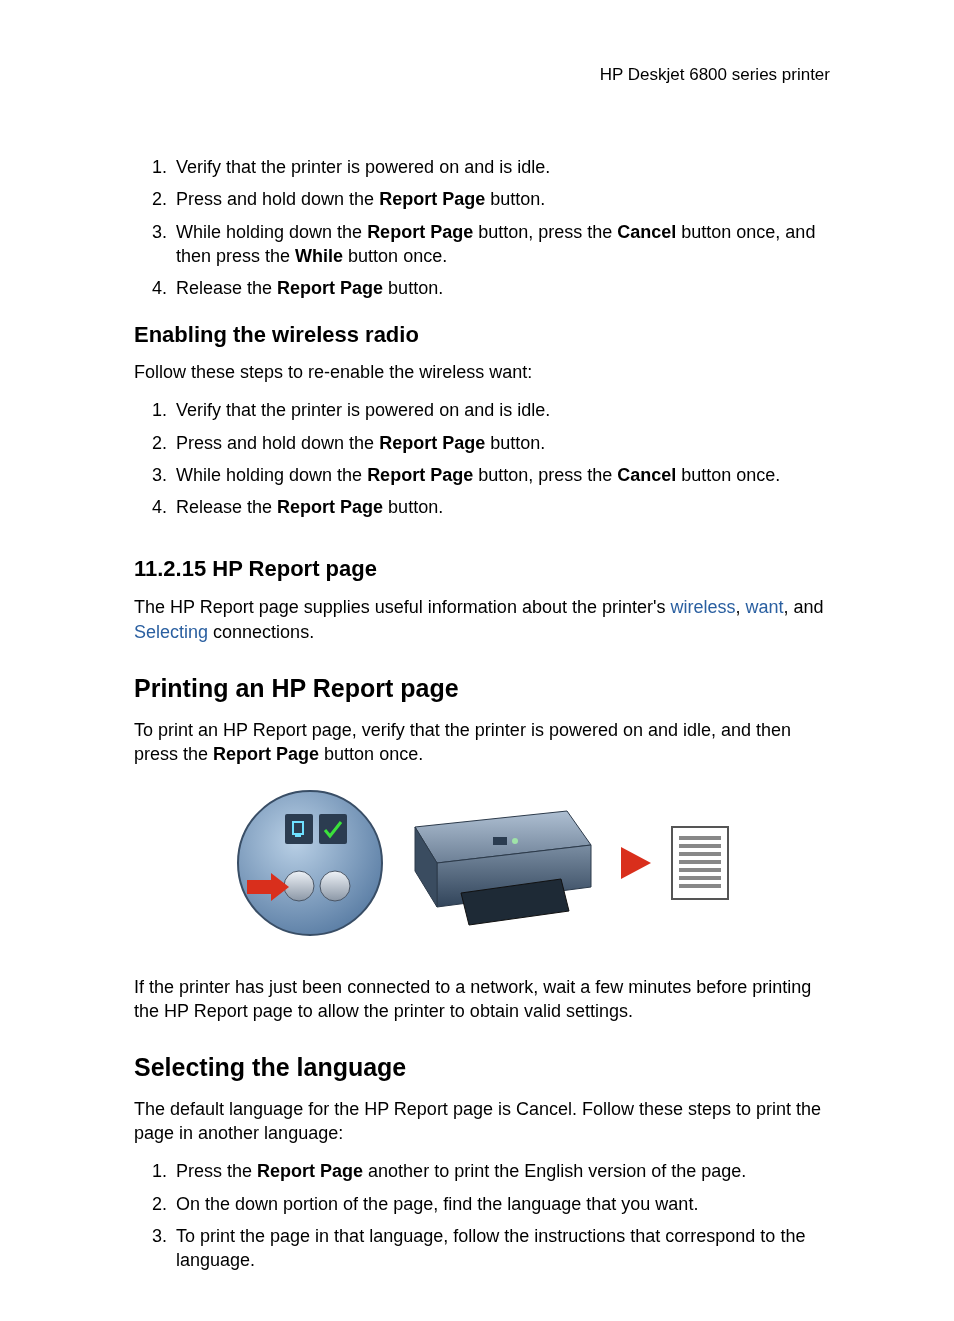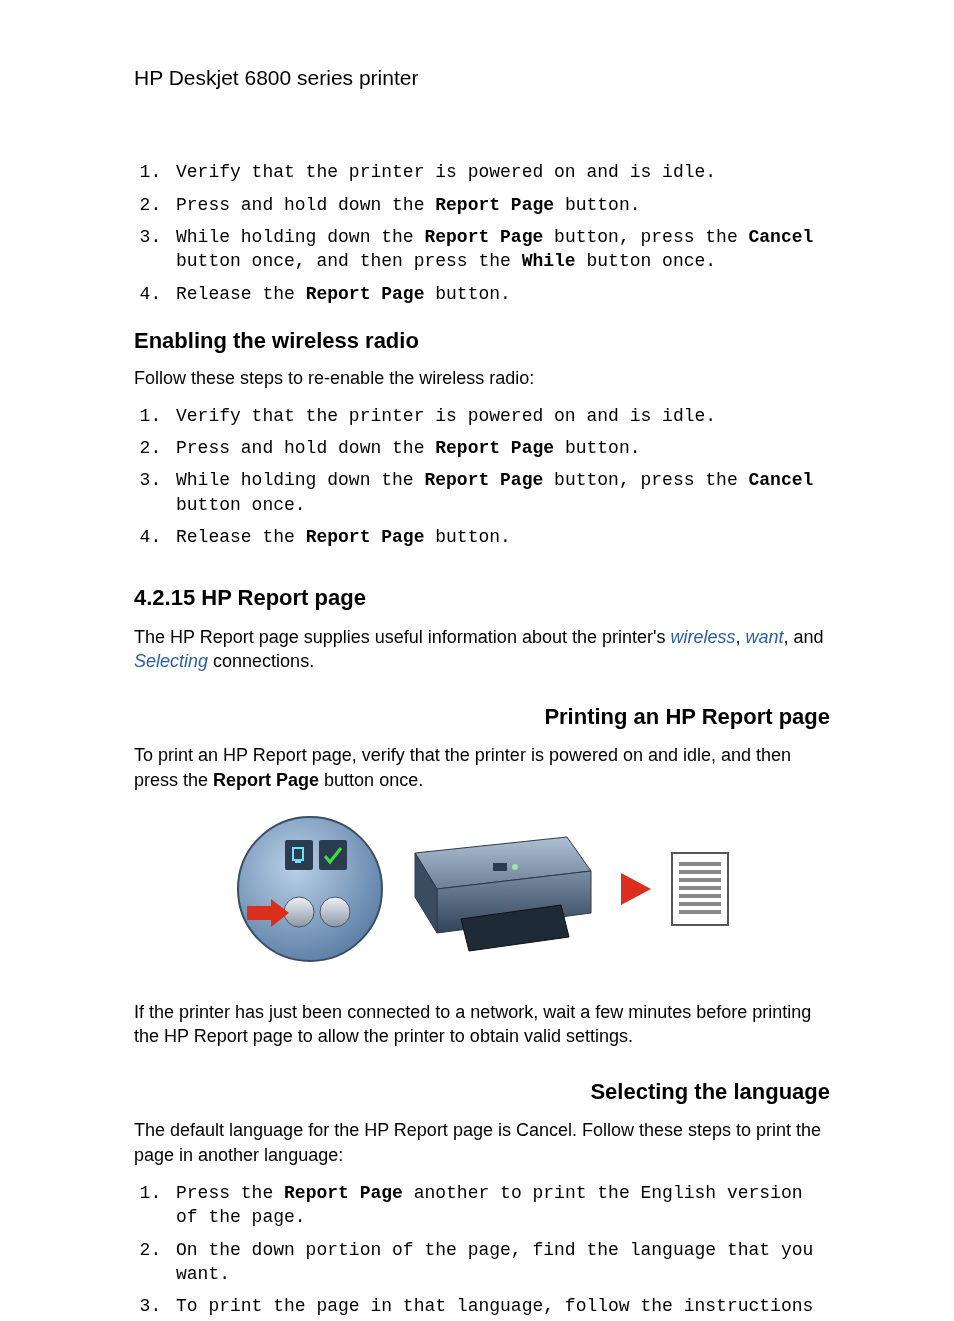--- a/index.html
+++ b/index.html
@@ -6,61 +6,59 @@
     font-family: Arial, Helvetica, sans-serif;
     font-size: 18px;
     color: #000;
     margin: 0;
     padding: 64px 124px 40px 134px;
     width: 954px;
     box-sizing: border-box;
     line-height: 1.35;
   }
   .header {
-    font-size: 21px;
+    font-size: 17px;
     margin-bottom: 68px;
+    text-align: right;
   }
   ol {
     margin: 12px 0 20px 0;
     padding-left: 38px;
   }
   ol li {
     padding-left: 4px;
     margin-bottom: 8px;
-    font-family: Liberation Mono, monospace;
   }
   .bold {
     font-weight: bold;
   }
   .subhead {
     font-weight: bold;
     font-size: 22px;
     margin-top: 8px;
     margin-bottom: 10px;
   }
   .section-heading {
     font-weight: bold;
-    font-size: 22px;
+    font-size: 25px;
     margin-top: 28px;
     margin-bottom: 12px;
-    text-align: right;
   }
   .big-heading {
     font-weight: bold;
     font-size: 22px;
     margin-top: 34px;
     margin-bottom: 12px;
   }
   p {
     margin: 10px 0 14px 0;
   }
   a.tl {
     color: #2a5fa0;
     text-decoration: none;
-    font-style: italic;
   }
   .figure {
     text-align: center;
     margin: 22px auto 30px auto;
   }
   .pagenum {
     text-align: right;
     font-size: 17px;
     margin-top: 60px;
   }
@@ -102,30 +100,30 @@
 <div class="header">HP Deskjet 6800 series printer</div>
 
 <ol>
   <li><span>Verify that the printer is powered on and is idle.</span></li>
   <li><span>Press and hold down the </span><span class="bold">Report Page</span><span> button.</span></li>
   <li><span>While holding down the </span><span class="bold">Report Page</span><span> button, press the </span><span class="bold">Cancel</span><span> button once, and then press the </span><span class="bold">While</span><span> button once.</span></li>
   <li><span>Release the </span><span class="bold">Report Page</span><span> button.</span></li>
 </ol>
 
 <div class="subhead">Enabling the wireless radio</div>
-<p>Follow these steps to re-enable the wireless radio:</p>
+<p>Follow these steps to re-enable the wireless want:</p>
 
 <ol>
   <li><span>Verify that the printer is powered on and is idle.</span></li>
   <li><span>Press and hold down the </span><span class="bold">Report Page</span><span> button.</span></li>
   <li><span>While holding down the </span><span class="bold">Report Page</span><span> button, press the </span><span class="bold">Cancel</span><span> button once.</span></li>
   <li><span>Release the </span><span class="bold">Report Page</span><span> button.</span></li>
 </ol>
 
-<div class="big-heading">4.2.15  HP Report page</div>
+<div class="big-heading">11.2.15  HP Report page</div>
 <p>
   <span>The HP Report page supplies useful information about the printer's </span><a class="tl">wireless</a><span>, </span><a class="tl">want</a><span>, and </span><a class="tl">Selecting</a><span> connections.</span>
 </p>
 
 <div class="section-heading">Printing an HP Report page</div>
 <p>
   <span>To print an HP Report page, verify that the printer is powered on and idle, and then press the </span><span class="bold">Report Page</span><span> button once.</span>
 </p>
 
 <div class="figure">

